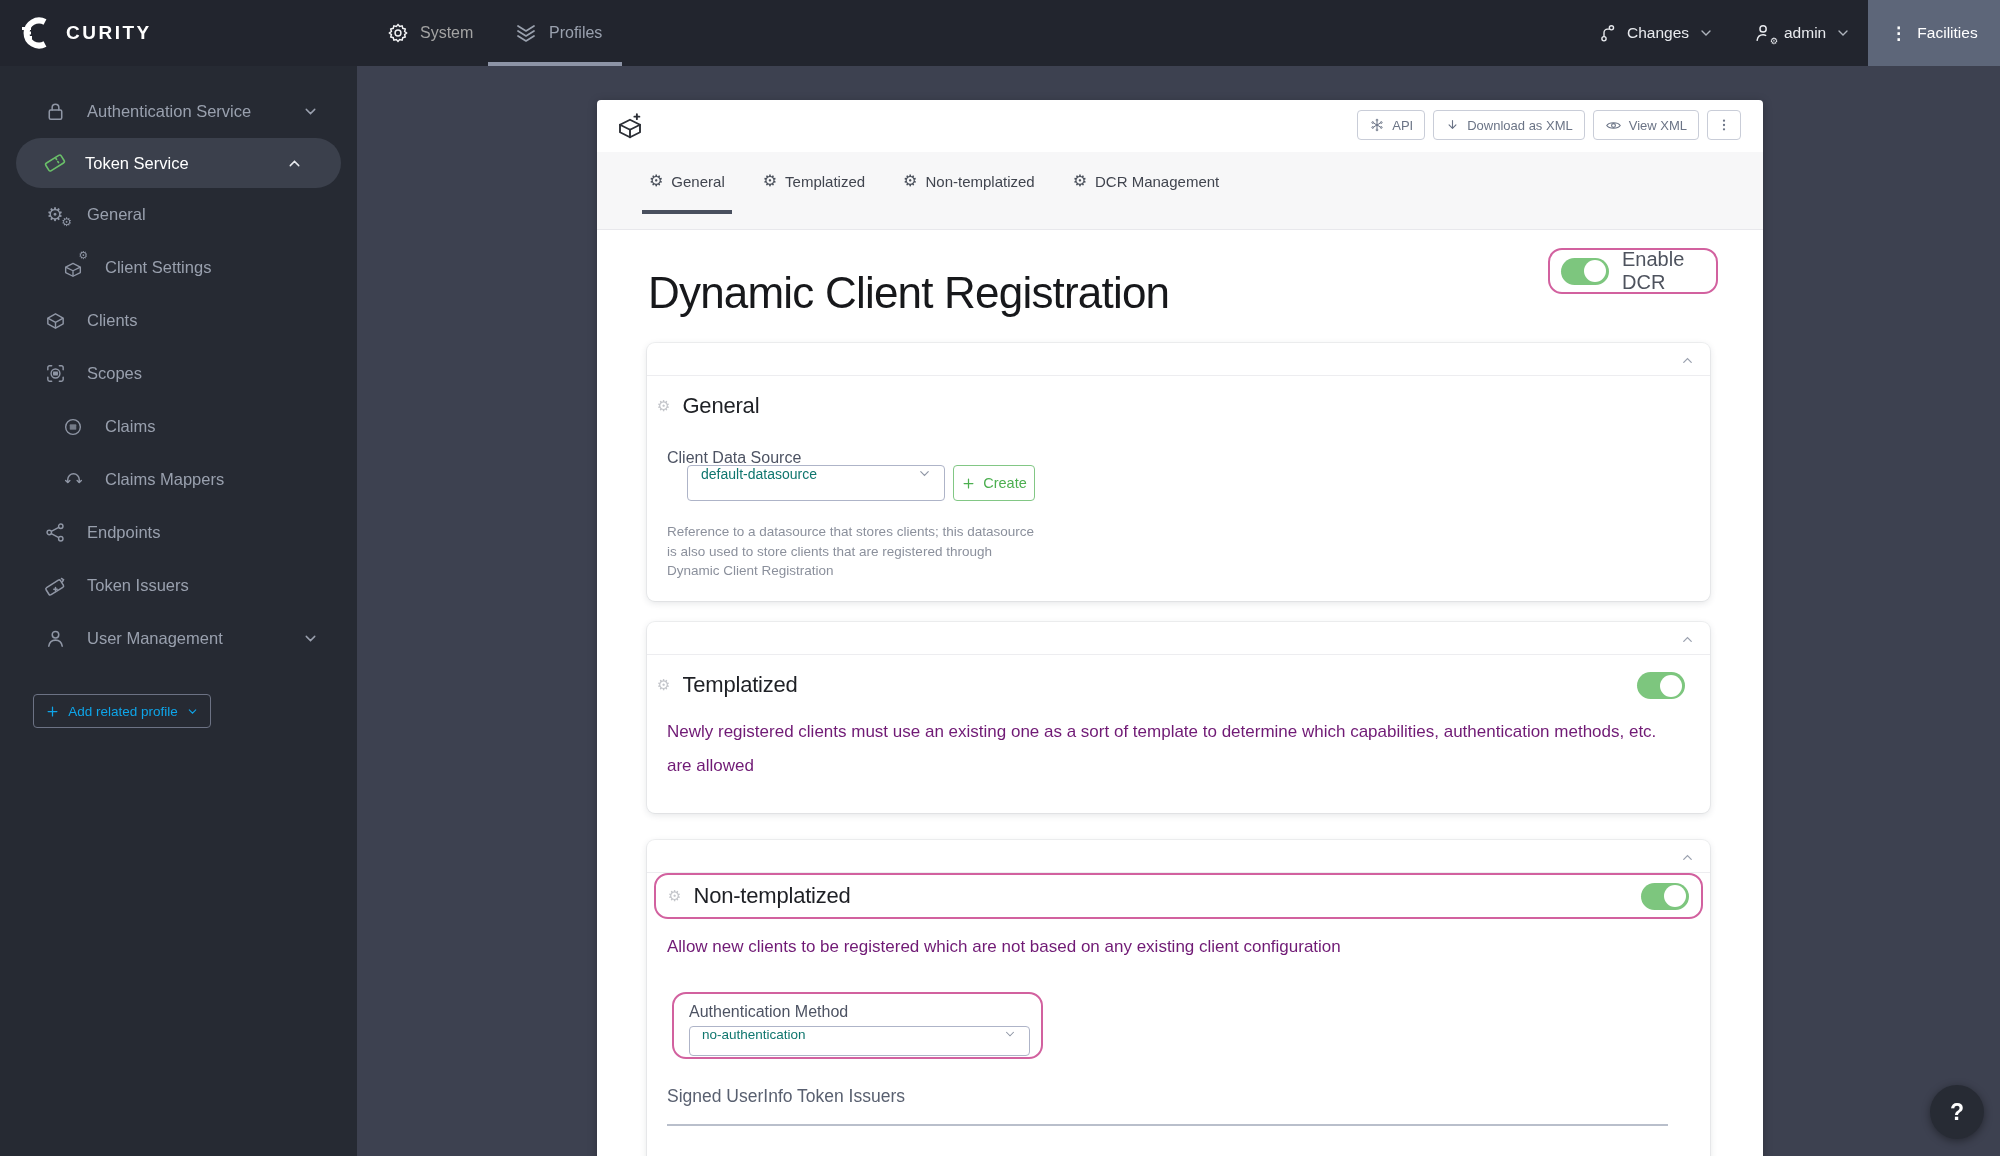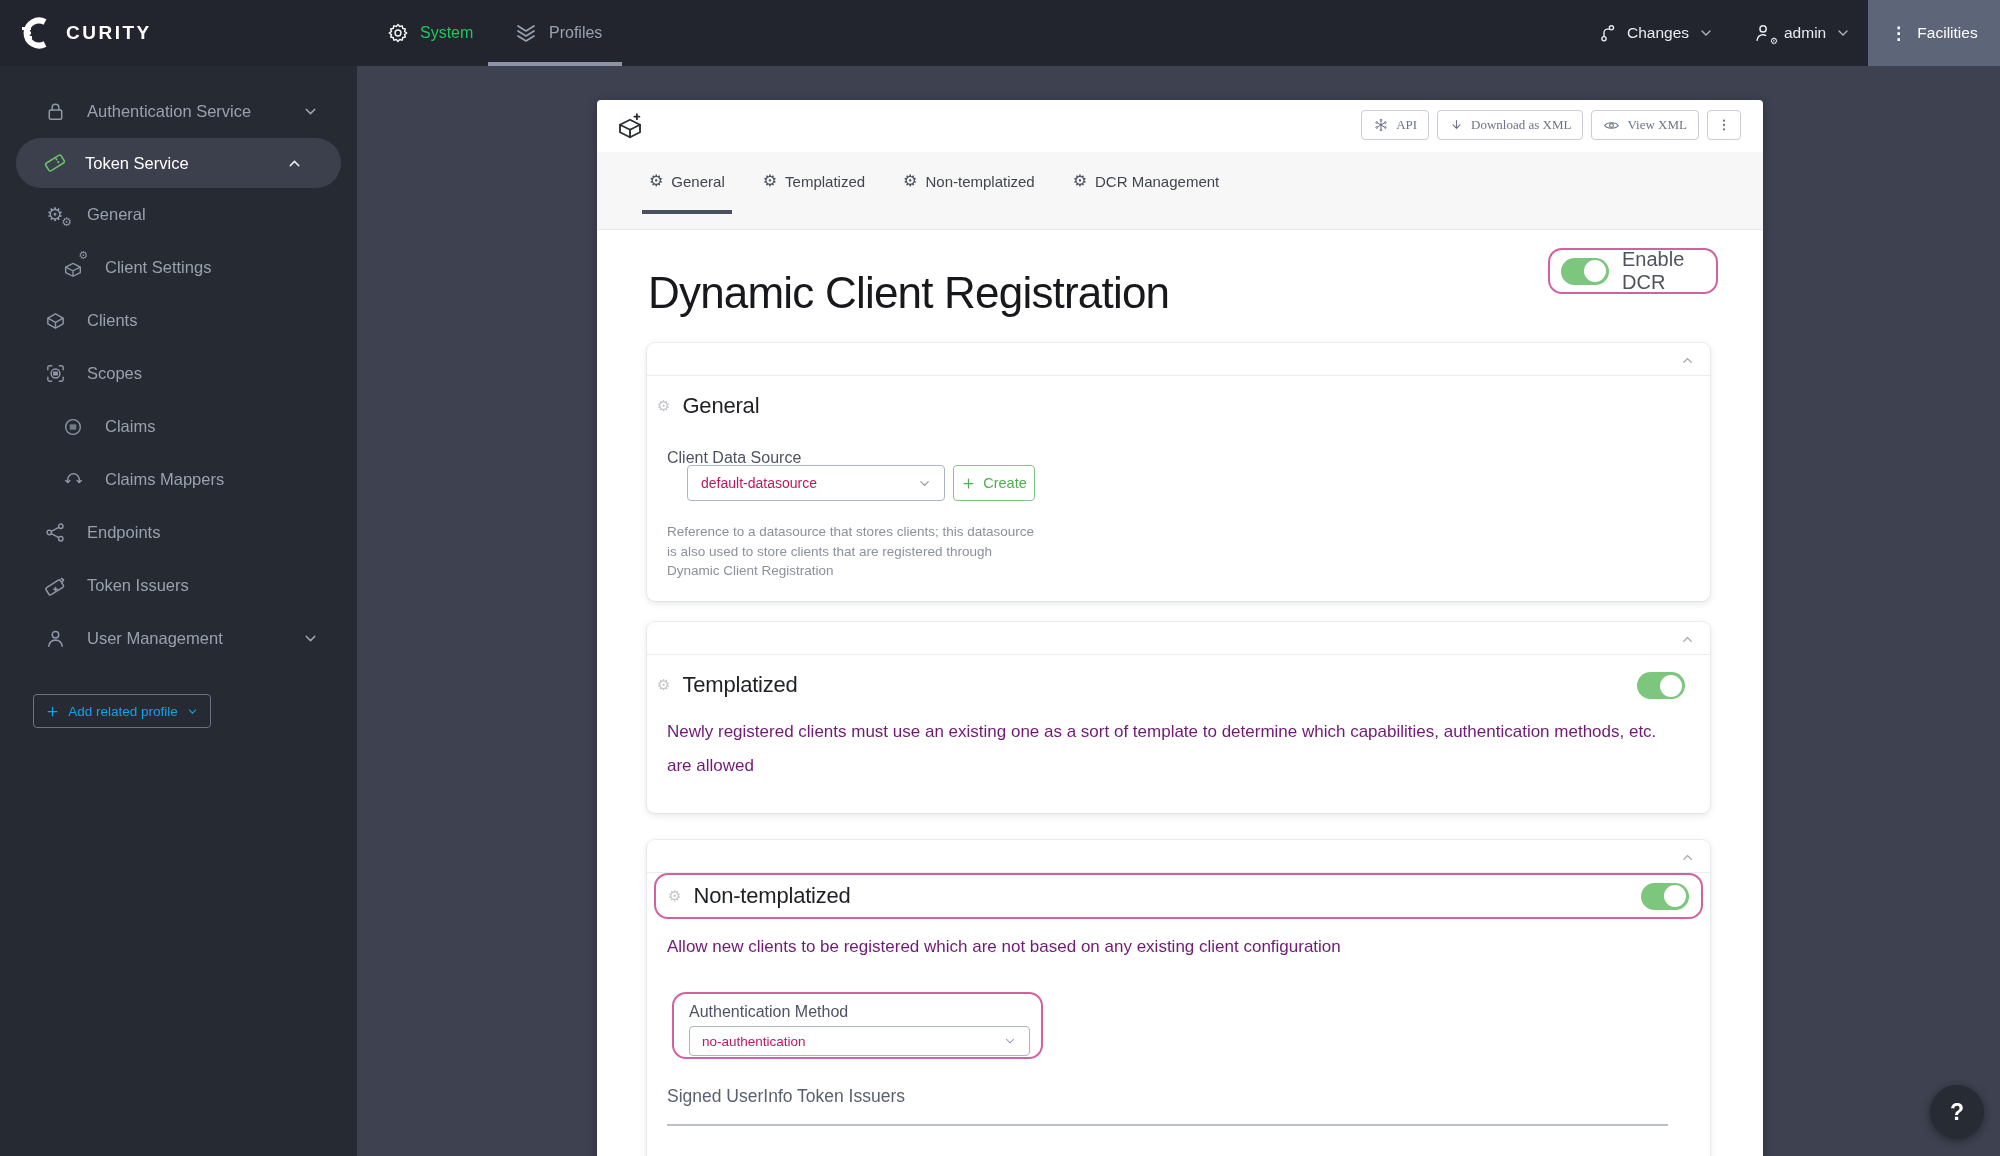--- a/index.html
+++ b/index.html
@@ -14,21 +14,21 @@
 
   
   .topbar {
     position:absolute; top:0; left:0; width:2000px; height:66px;
     background:#22252e; z-index:30;
   }
   .logo { position:absolute; left:20px; top:0; height:66px; display:flex; align-items:center; gap:10px; }
   .logo-mark { display:flex; align-items:center; }
   .logo-word { color:#fff; font-size:19px; font-weight:bold; letter-spacing:2.5px; }
   .topnav-item { position:absolute; top:0; height:66px; display:flex; align-items:center; gap:11px; font-size:16px; }
-  .topnav-item.system { left:387px; color:#22c55e; }
+  .topnav-item.system { left:387px; color:#a3a3a3; }
   .topnav-item.profiles { left:514px; color:#9aa1ae; }
   .topnav-indicator { position:absolute; left:488px; bottom:0; width:134px; height:4px; background:#8d94a6; }
   .topbar-right-item { position:absolute; top:0; height:66px; display:flex; align-items:center; gap:9px; color:#e8eaee; font-size:15.5px; }
   .changes { left:1597px; }
   .adminbox { left:1753px; }
   .facilities {
     position:absolute; right:0; top:0; width:132px; height:66px;
     background:#5d6679; color:#fff; display:flex; align-items:center; justify-content:center;
     gap:10px; font-size:15.5px; cursor:pointer;
   }
@@ -66,21 +66,21 @@
   .main-card {
     position:absolute; left:597px; top:100px; width:1166px; height:1100px;
     background:#fff; border-radius:4px; z-index:10;
     box-shadow:0 2px 10px rgba(0,0,0,.25);
   }
   .card-iconrow { position:relative; height:52px; }
   .pkg-icon { position:absolute; left:18px; top:11px; color:#2b2e35; }
   .card-actions { position:absolute; top:10px; right:22px; display:flex; gap:8px; }
   .action-btn {
     height:30px; border:1px solid #c9cdd8; border-radius:4px; background:#fff;
-    color:#6b7486; font-size:13px; font-family:Liberation Serif, serif;
+    color:#6b7486; font-size:13px; font-family:Liberation Sans, sans-serif;
     display:flex; align-items:center; gap:7px; padding:0 11px; cursor:pointer;
   }
   .action-btn.kebab { width:34px; justify-content:center; padding:0; }
 
   .tabstrip {
     position:relative; height:78px; background:#f7f7f8; border-bottom:1px solid #e8e8ec;
     display:flex; align-items:flex-start; padding-left:45px;
   }
   .tab {
     height:62px; display:flex; align-items:center; gap:8px; padding:0 7px; margin-right:24px;
@@ -115,21 +115,21 @@
   .sec-nontemplatized { top:740px; height:430px; }
   .collapse-bar { position:relative; height:33px; border-bottom:1px solid #ededf0; }
   .collapse-bar .chev { position:absolute; right:15px; top:10px; color:#9aa0ae; cursor:pointer; }
   .sec-heading { position:absolute; display:flex; align-items:center; gap:12px; }
   .sec-gear { font-size:15px; color:#c3c5ca; }
   .sec-title { font-size:22px; color:#1e2025; font-weight:500; letter-spacing:-0.2px; }
 
   .field-label { font-size:16px; color:#4d5363; }
   .select {
     position:relative; border:1px solid #aeb4c8; border-radius:4px; background:#fff;
-    display:flex; align-items:center; color:#be185d; cursor:pointer;
+    display:flex; align-items:flex-start; color:#0f766e; cursor:pointer;
   }
   .select .sel-chev { position:absolute; right:12px; color:#8f96a5; }
   .help-text { font-size:13.5px; color:#8b909c; line-height:19.5px; white-space:pre-line; }
   .desc-text { font-size:17px; color:#701a75; line-height:34px; }
 
   .create-btn {
     position:absolute; width:82px; height:36px; border:1.5px solid #82c785; border-radius:4px;
     background:#fff; color:#4caf50; font-size:14.5px; font-family:"Liberation Sans",sans-serif;
     display:flex; align-items:center; justify-content:center; gap:7px; cursor:pointer;
   }

